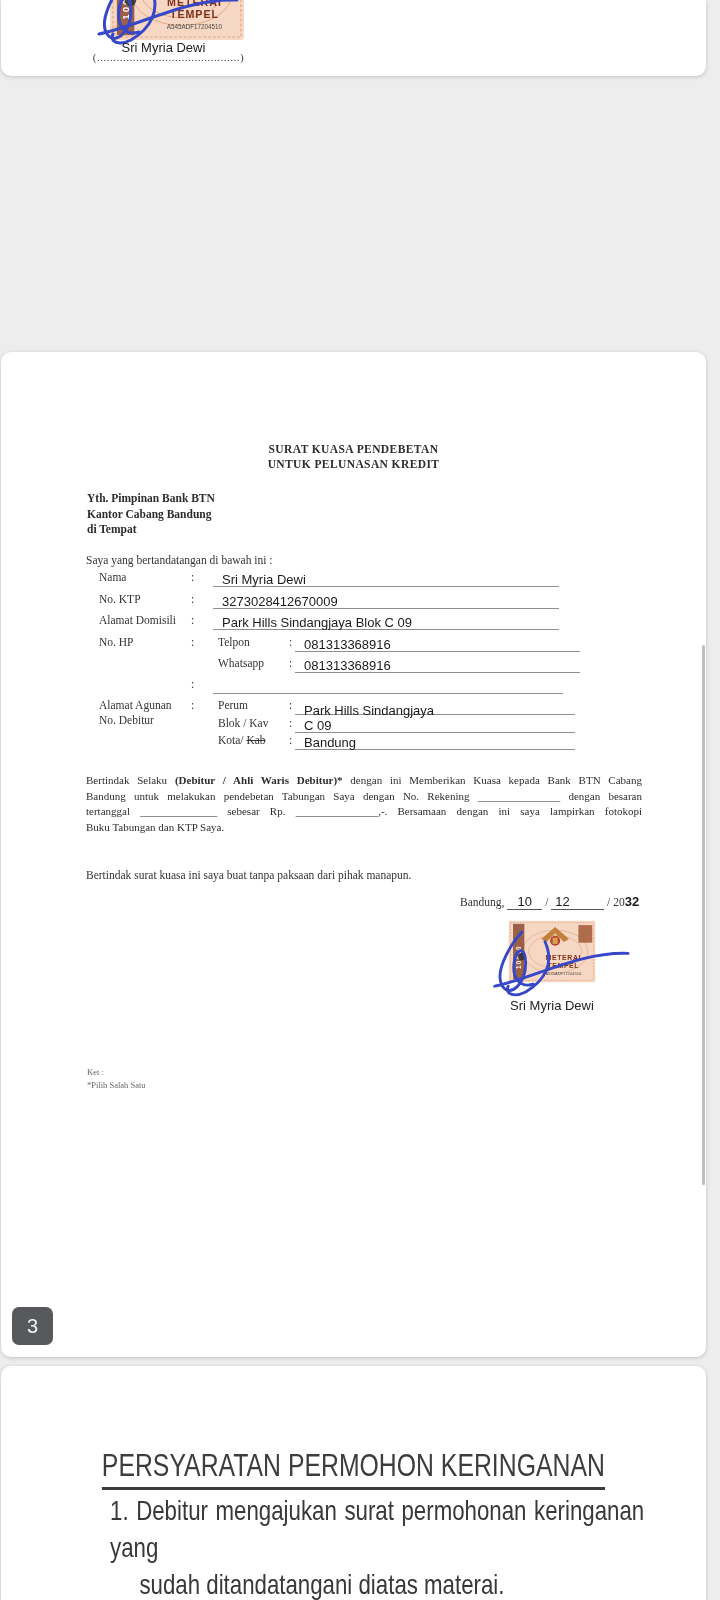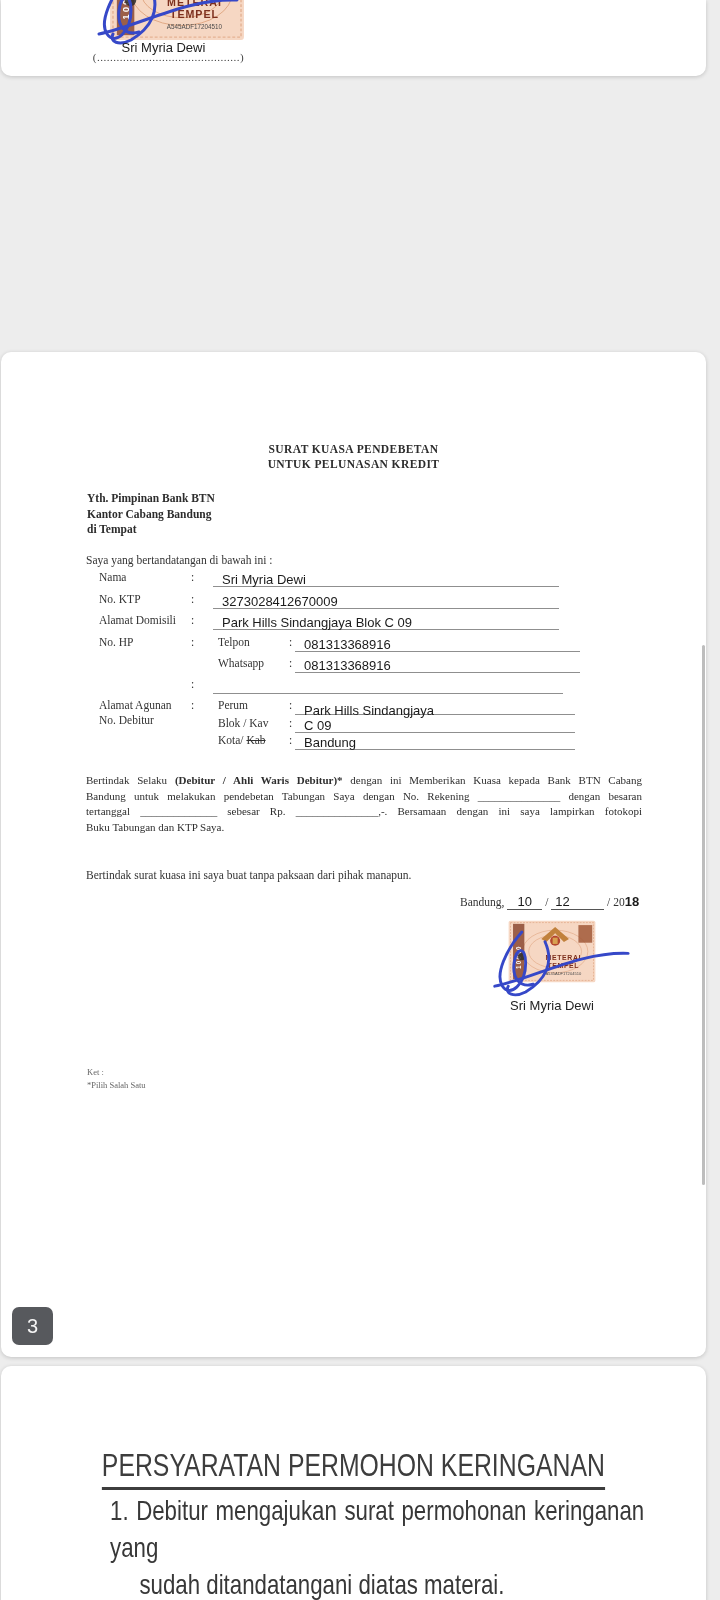--- a/index.html
+++ b/index.html
@@ -175,21 +175,21 @@
       <div>Buku Tabungan dan KTP Saya.</div>
     </div>
 
     <div class="abs intro" style="left:85px; top:517px;">Bertindak surat kuasa ini saya buat tanpa paksaan dari pihak manapun.</div>
 
     <div class="abs" style="left:459px; top:542px; font-size:11.5px; color:#333; white-space:nowrap;">
       <span>Bandung,</span>
       <span class="datebit" style="width:35px;">10</span>
       <span>/</span>
       <span class="datebit" style="width:53px; text-align:left; padding-left:4px;">12</span>
-      <span>/ 20</span><span class="san" style="font-size:13px; font-weight:bold; color:#1b1b1b;">18</span>
+      <span>/ 20</span><span class="san" style="font-size:13px; font-weight:bold; color:#1b1b1b;">32</span>
     </div>
 
     <svg class="abs" style="left:507px; top:568px;" width="88" height="63" viewBox="0 0 140 100">
       <rect x="1" y="1" width="138" height="98" rx="3" fill="#f6d7c3"></rect>
       <rect x="4" y="4" width="132" height="92" fill="none" stroke="#e5b394" stroke-width="1.5" stroke-dasharray="3 2"></rect>
       <ellipse cx="75" cy="50" rx="52" ry="34" fill="none" stroke="#e0a783" stroke-width="1"></ellipse>
       <ellipse cx="75" cy="50" rx="42" ry="26" fill="none" stroke="#e0a783" stroke-width="1"></ellipse>
       <rect x="8" y="6" width="18" height="88" fill="#8c4a33" opacity="0.85"></rect>
       <text x="-78" y="21" transform="rotate(-90)" font-size="10" font-weight="bold" fill="#ffffff" letter-spacing="2">10000</text>
       <circle cx="22" cy="58" r="6" fill="#2e2e2e" opacity="0.85"></circle>

